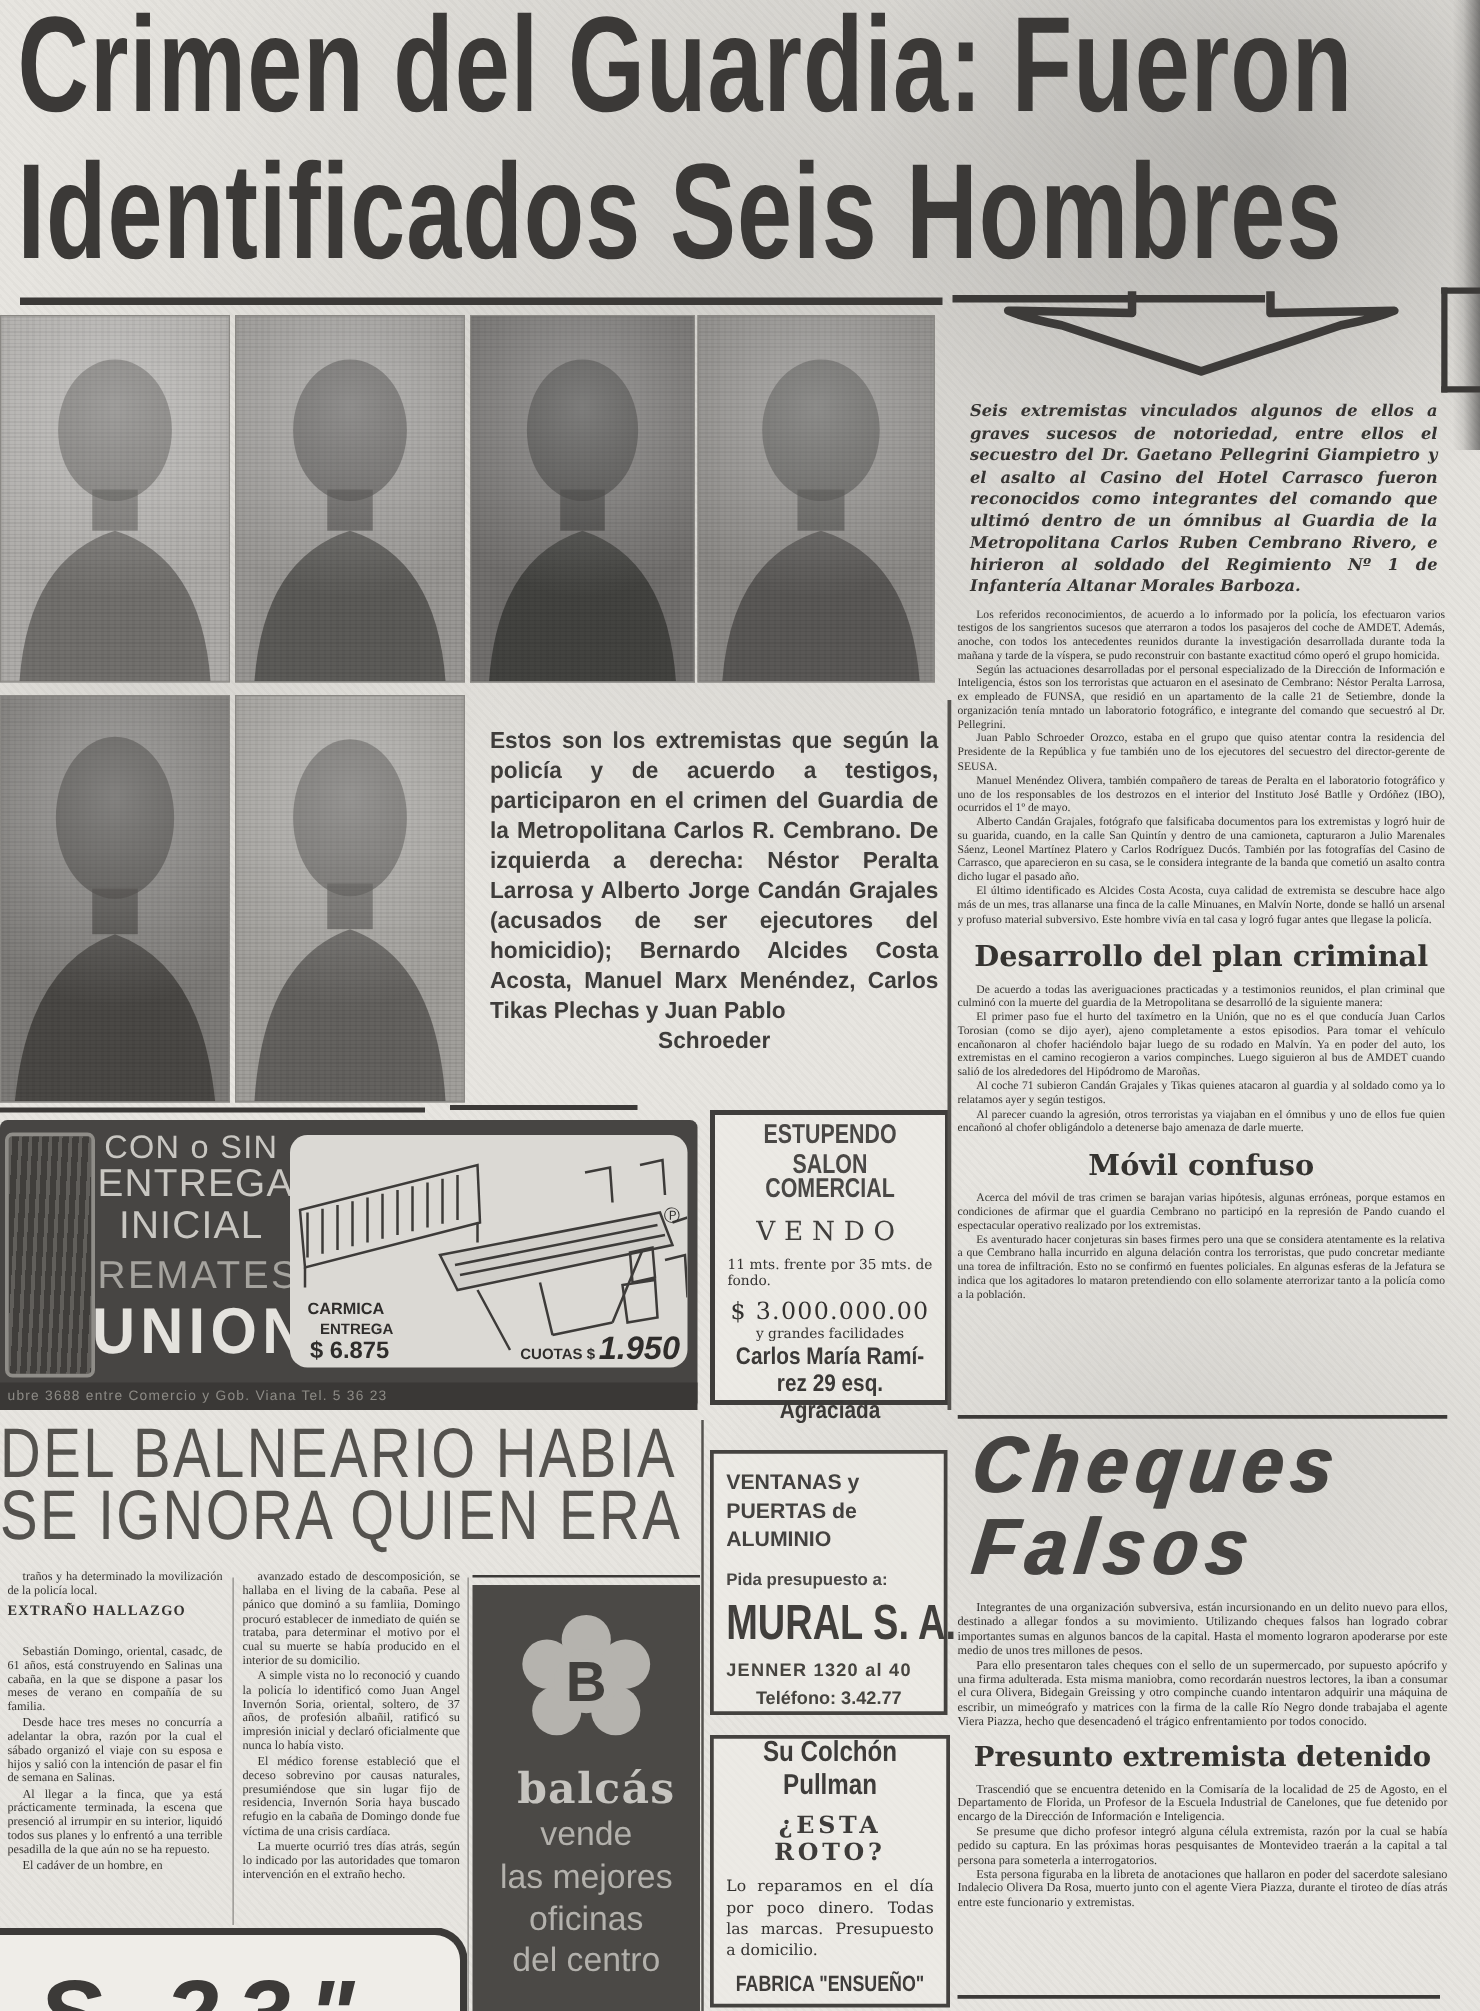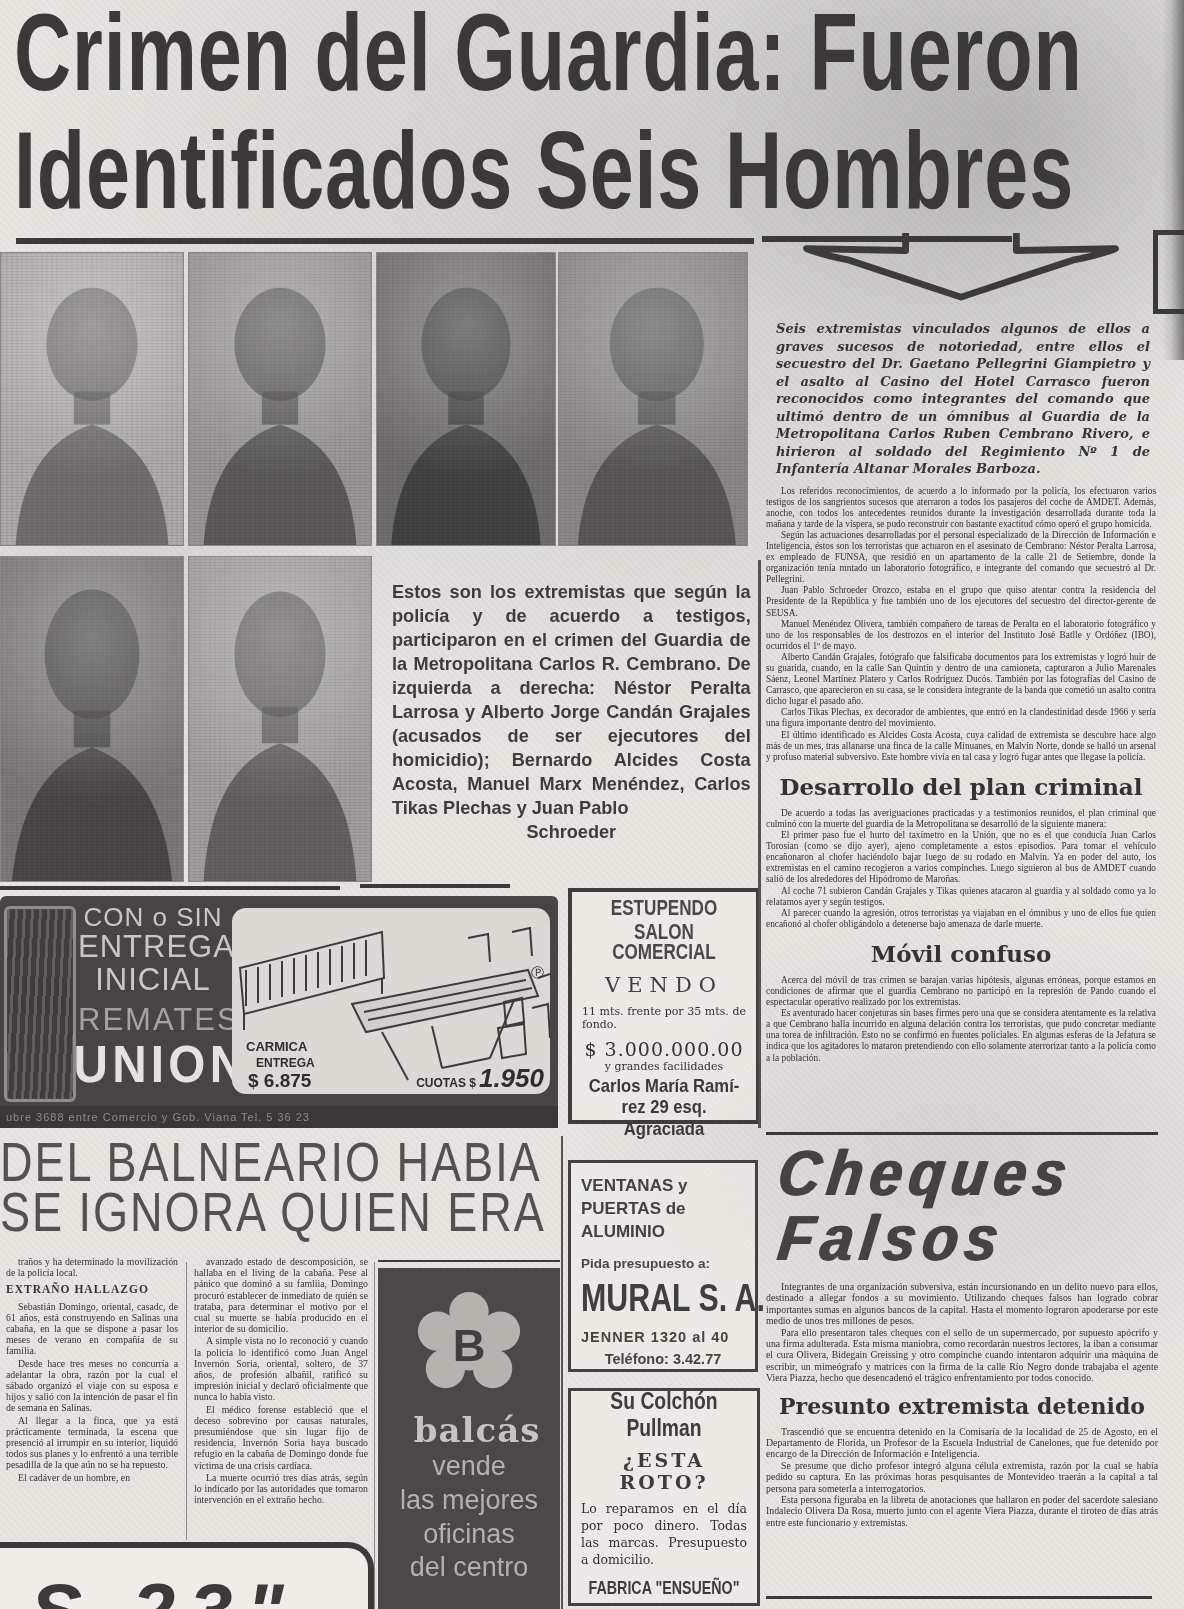--- a/index.html
+++ b/index.html
@@ -84,21 +84,21 @@
   .pullman .p1{font-family:"Liberation Sans",sans-serif;font-weight:700;font-size:21px;transform:scale(.92,1.1);color:#3e3c3a;}
   .pullman .p2{font-size:19px;font-weight:700;letter-spacing:3px;margin:10px 0 8px;color:#3e3c3a;}
   .pullman .p3{font-size:12.5px;text-align:justify;line-height:1.35;padding:0 2px;}
   .pullman .p4{font-family:"Liberation Sans",sans-serif;font-weight:700;font-size:15.5px;margin-top:10px;transform:scale(.92,1.15);color:#3e3c3a;}
   
   .baln-head{left:0px;top:1138px;width:556px;color:#54524e;
     font-family:"Liberation Sans",sans-serif;font-weight:400;line-height:1.08;}
   .baln-head .b{font-size:46px;letter-spacing:2px;transform:scale(.98,1.22);transform-origin:0 50%;white-space:nowrap;}
   .newscol{font-size:9.8px;line-height:11.2px;text-align:justify;color:#34322f;overflow:hidden;}
   .newscol p{margin:0 0 1px;text-indent:12px;}
-  .newscol h3{font-size:11.5px;letter-spacing:1px;margin:6px 0 5px;font-weight:700;color:#353330;}
+  .newscol h3{font-size:11.5px;letter-spacing:1px;margin:6px 0 20px;font-weight:700;color:#353330;}
   
   .partialad{left:0;top:1542px;width:368px;height:67px;background:#efede8;
     border:6px solid #3c3a38;border-bottom:none;border-left:none;border-radius:0 26px 0 0;overflow:hidden;}
   .partialad .big{font-family:"Liberation Sans",sans-serif;font-weight:700;font-style:italic;
     font-size:78px;color:#3c3a38;margin:18px 0 0 30px;letter-spacing:14px;}
   
   .balcas{left:378px;top:1268px;width:182px;height:341px;background:#4b4946;text-align:center;overflow:hidden;}
   .balcas .brand{font-family:"DejaVu Serif",serif;font-weight:700;font-size:34px;color:#c6c4bf;letter-spacing:1px;margin-top:2px;padding-left:16px;}
   .balcas .l{font-family:"Liberation Sans",sans-serif;font-size:27px;color:#b3b1ac;line-height:1.25;}
   
@@ -191,21 +191,20 @@
         <path d="M118 4 L118 22 L16 20 Q30 26 60 32 L175 70 L290 32 Q320 26 334 20 L232 22 L232 4" stroke="#3d3b39" stroke-width="7" fill="none" stroke-linejoin="round"></path>
       </svg>
     </div>
     <p class="intro">Seis extremistas vinculados algunos de ellos a graves sucesos de notoriedad, entre ellos el secuestro del Dr. Gaetano Pellegrini Giampietro y el asalto al Casino del Hotel Carrasco fueron reconocidos como integrantes del comando que ultimó dentro de un ómnibus al Guardia de la Metropolitana Carlos Ruben Cembrano Rivero, e hirieron al soldado del Regimiento Nº 1 de Infantería Altanar Morales Barboza.</p>
     <div class="bodytext">
       <p>Los referidos reconocimientos, de acuerdo a lo informado por la policía, los efectuaron varios testigos de los sangrientos sucesos que aterraron a todos los pasajeros del coche de AMDET. Además, anoche, con todos los antecedentes reunidos durante la investigación desarrollada durante toda la mañana y tarde de la víspera, se pudo reconstruir con bastante exactitud cómo operó el grupo homicida.</p>
       <p>Según las actuaciones desarrolladas por el personal especializado de la Dirección de Información e Inteligencia, éstos son los terroristas que actuaron en el asesinato de Cembrano: Néstor Peralta Larrosa, ex empleado de FUNSA, que residió en un apartamento de la calle 21 de Setiembre, donde la organización tenía mntado un laboratorio fotográfico, e integrante del comando que secuestró al Dr. Pellegrini.</p>
       <p>Juan Pablo Schroeder Orozco, estaba en el grupo que quiso atentar contra la residencia del Presidente de la República y fue también uno de los ejecutores del secuestro del director-gerente de SEUSA.</p>
       <p>Manuel Menéndez Olivera, también compañero de tareas de Peralta en el laboratorio fotográfico y uno de los responsables de los destrozos en el interior del Instituto José Batlle y Ordóñez (IBO), ocurridos el 1º de mayo.</p>
       <p>Alberto Candán Grajales, fotógrafo que falsificaba documentos para los extremistas y logró huir de su guarida, cuando, en la calle San Quintín y dentro de una camioneta, capturaron a Julio Marenales Sáenz, Leonel Martínez Platero y Carlos Rodríguez Ducós. También por las fotografías del Casino de Carrasco, que aparecieron en su casa, se le considera integrante de la banda que cometió un asalto contra dicho lugar el pasado año.</p>
-      <p>Carlos Tikas Plechas, ex decorador de ambientes, que entró en la clandestinidad desde 1966 y sería una figura importante dentro del movimiento.</p>
       <p>El último identificado es Alcides Costa Acosta, cuya calidad de extremista se descubre hace algo más de un mes, tras allanarse una finca de la calle Minuanes, en Malvín Norte, donde se halló un arsenal y profuso material subversivo. Este hombre vivía en tal casa y logró fugar antes que llegase la policía.</p>
       <h2>Desarrollo del plan criminal</h2>
       <p>De acuerdo a todas las averiguaciones practicadas y a testimonios reunidos, el plan criminal que culminó con la muerte del guardia de la Metropolitana se desarrolló de la siguiente manera:</p>
       <p>El primer paso fue el hurto del taxímetro en la Unión, que no es el que conducía Juan Carlos Torosian (como se dijo ayer), ajeno completamente a estos episodios. Para tomar el vehículo encañonaron al chofer haciéndolo bajar luego de su rodado en Malvín. Ya en poder del auto, los extremistas en el camino recogieron a varios compinches. Luego siguieron al bus de AMDET cuando salió de los alrededores del Hipódromo de Maroñas.</p>
       <p>Al coche 71 subieron Candán Grajales y Tikas quienes atacaron al guardia y al soldado como ya lo relatamos ayer y según testigos.</p>
       <p>Al parecer cuando la agresión, otros terroristas ya viajaban en el ómnibus y uno de ellos fue quien encañonó al chofer obligándolo a detenerse bajo amenaza de darle muerte.</p>
       <h2>Móvil confuso</h2>
       <p>Acerca del móvil de tras crimen se barajan varias hipótesis, algunas erróneas, porque estamos en condiciones de afirmar que el guardia Cembrano no participó en la represión de Pando cuando el espectacular operativo realizado por los extremistas.</p>
       <p>Es aventurado hacer conjeturas sin bases firmes pero una que se considera atentamente es la relativa a que Cembrano halla incurrido en alguna delación contra los terroristas, que pudo concretar mediante una torea de infiltración. Esto no se confirmó en fuentes policiales. En algunas esferas de la Jefatura se indica que los agitadores lo mataron pretendiendo con ello solamente aterrorizar tanto a la policía como a la población.</p>
     </div>

